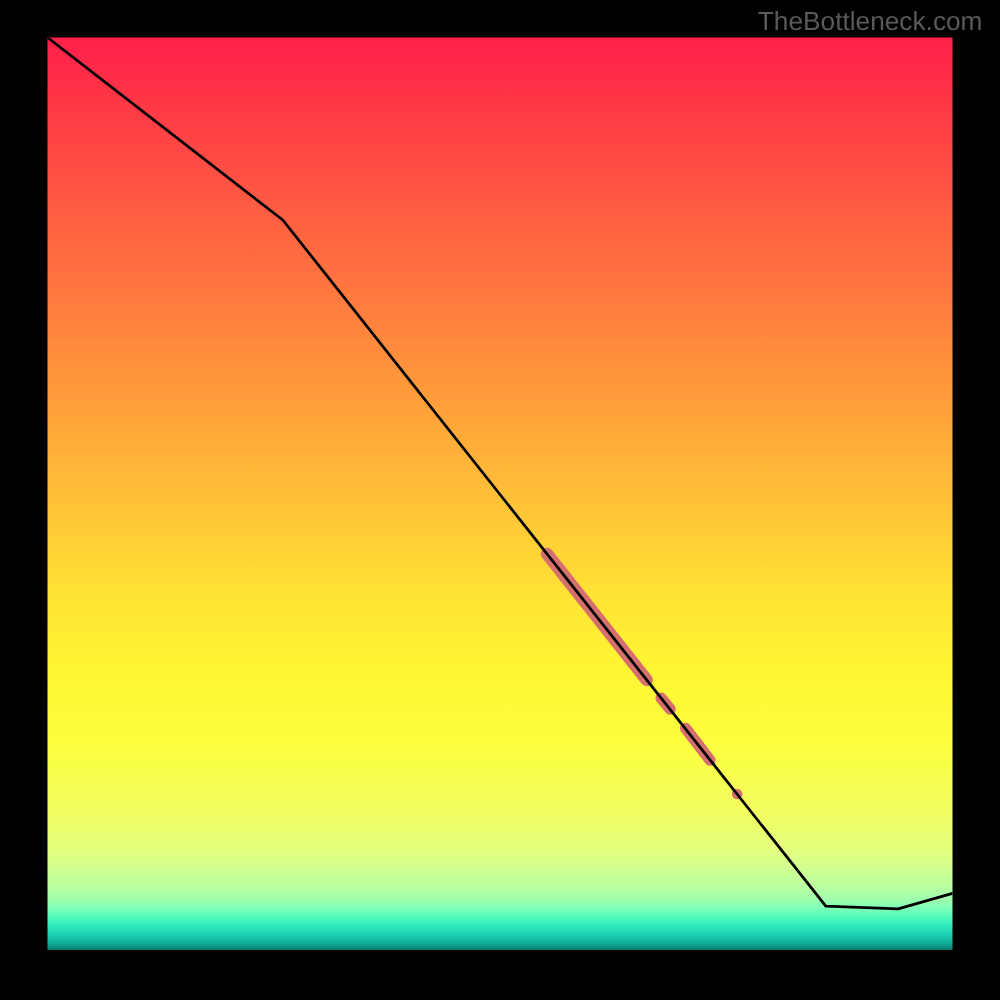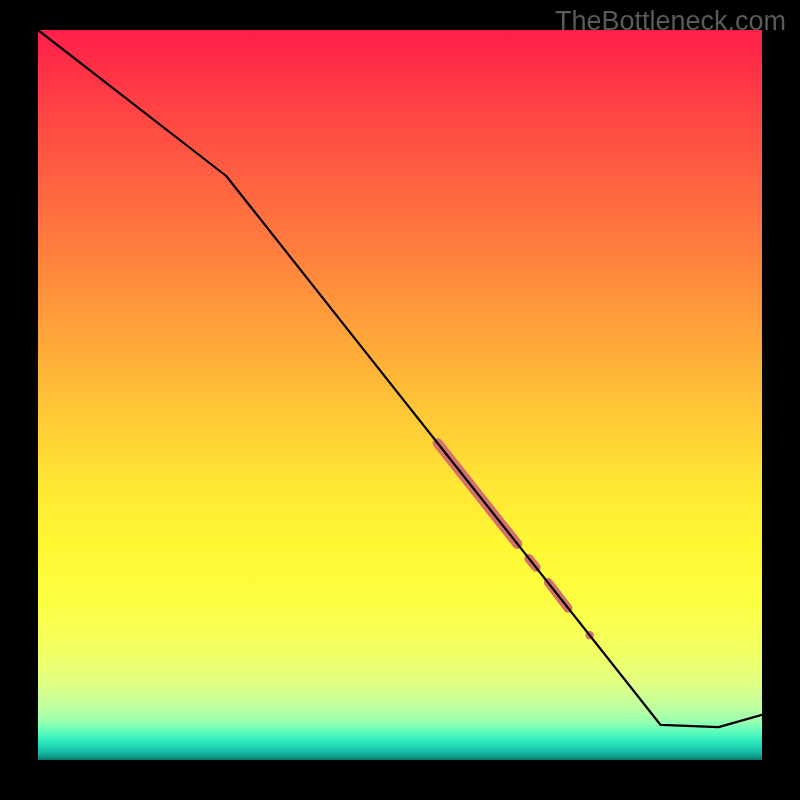--- a/index.html
+++ b/index.html
@@ -2,21 +2,21 @@
 <html><head>
 <meta charset="utf-8">
 <style>
   * { margin: 0; padding: 0; box-sizing: border-box; }
   body { width: 800px; height: 800px; background: #000; position: relative; font-family: Arial, sans-serif; overflow: hidden; }
   .watermark {
     position: absolute;
     top: 6px;
     right: 14px;
     color: #5a5a5a;
-    font-size: 27px;
+    font-size: 21px;
     font-weight: normal;
     z-index: 10;
   }
   .plot-area {
     position: absolute;
     left: 38px;
     top: 30px;
     width: 724px;
     height: 730px;
   }

